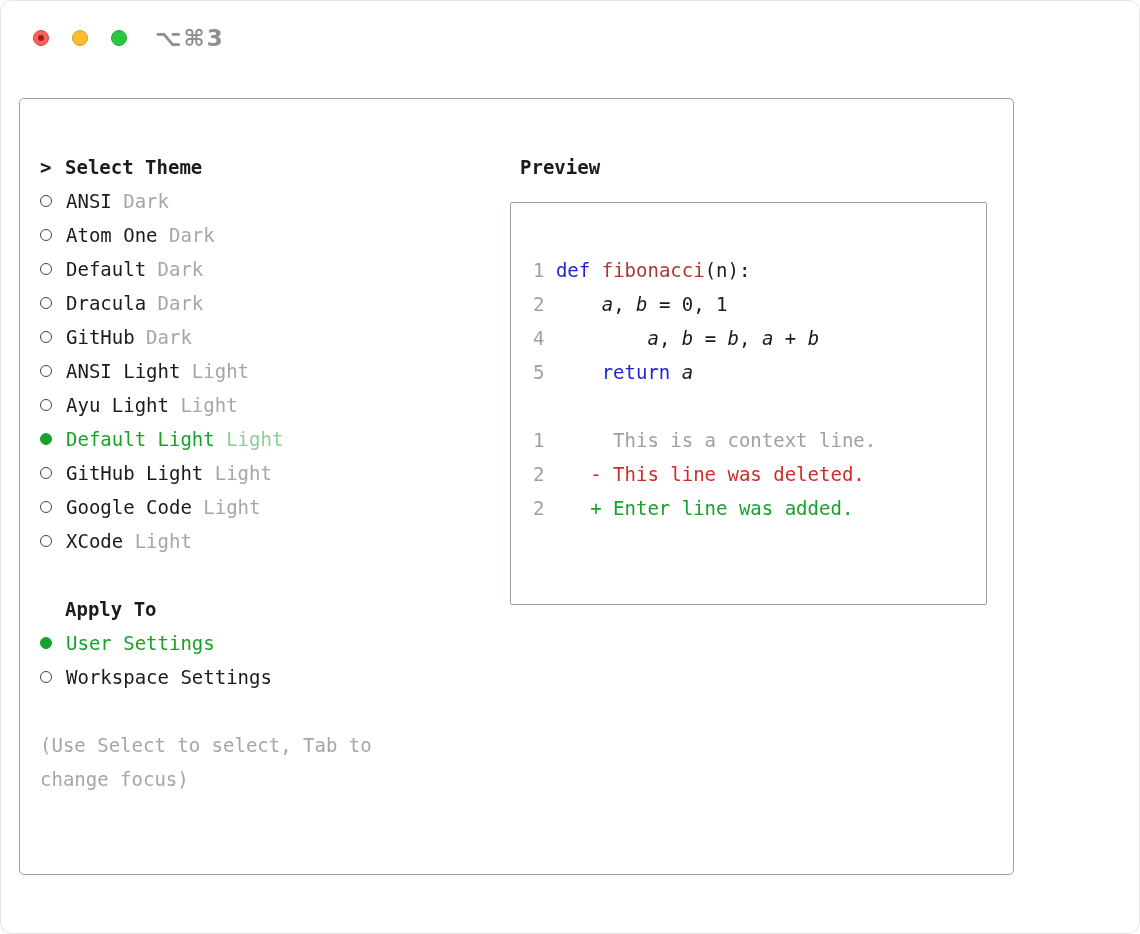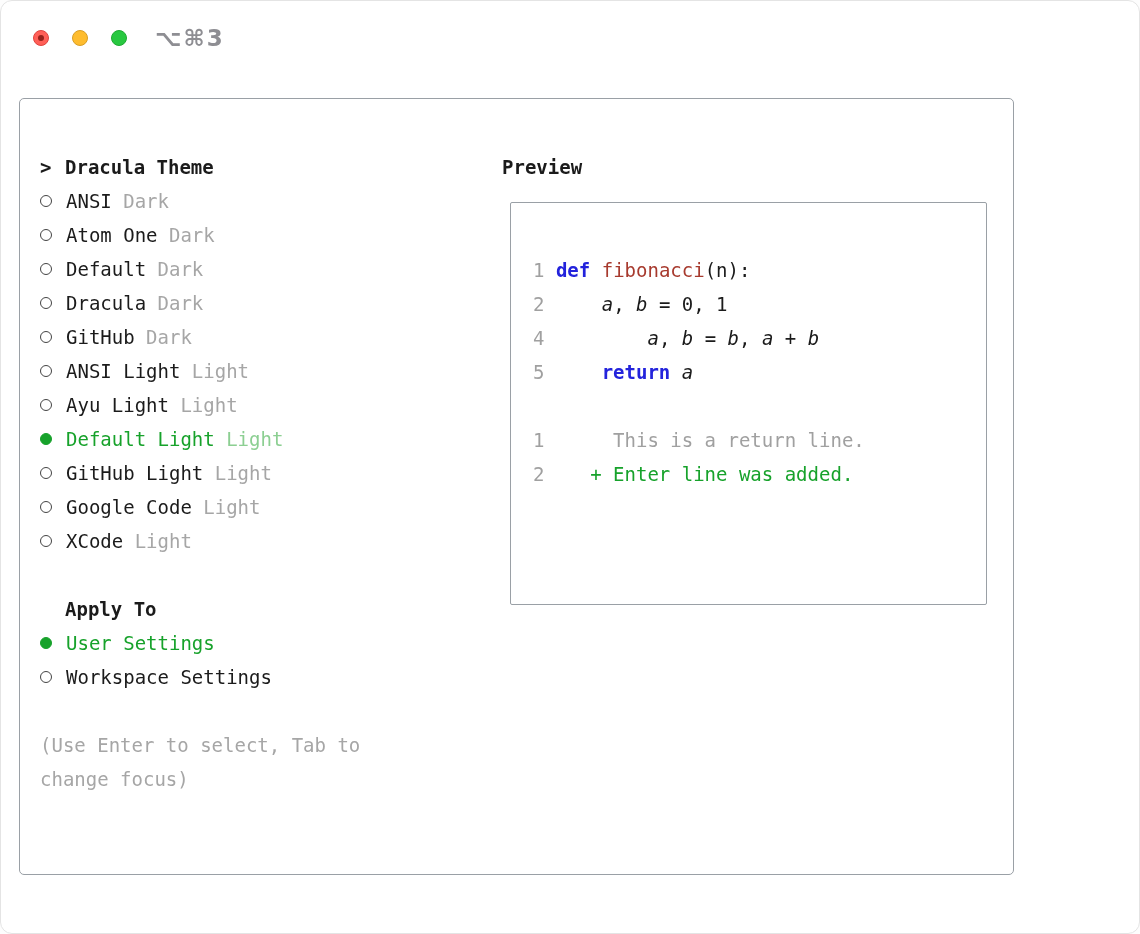--- a/index.html
+++ b/index.html
@@ -55,31 +55,31 @@
     width:12px;height:12px;border:1.6px solid #444;border-radius:50%;
     margin-right:14px;flex:none;background:transparent;
   }
   .bullet.filled{background:var(--green);border-color:var(--green);}
   .variant{color:var(--gray);}
   .row.sel .lbl{color:var(--green);}
   .row.sel .variant{color:var(--green-light);}
   .gap{height:34px;}
   .hint{color:var(--gray);font-size:19px;line-height:34px;width:360px;}
   .preview-title{
-    position:absolute;left:482px;top:51px;height:34px;line-height:34px;
+    position:absolute;left:500px;top:51px;height:34px;line-height:34px;
     font-size:19px;font-weight:bold;
   }
   .preview-box{
     position:absolute;left:490px;top:103px;width:477px;height:403px;
     border:1px solid var(--border);border-radius:2px;background:#fff;
   }
   .code{padding:50px 0 0 22px;font-size:19px;}
   .cline{height:34px;line-height:34px;white-space:pre;}
   .ln{color:#a0a0a0;}
-  .kw{color:var(--blue);font-weight:bold;}
+  .kw{color:var(--blue);}
   .fn{color:var(--func-red);}
   .it{font-style:italic;}
   .ctx{color:#a0a0a0;}
   .del{color:var(--red);}
   .add{color:var(--green);}
 </style>
 </head>
 <body>
 
 <div class="window">
@@ -88,21 +88,21 @@
     <span class="light red"></span>
     <span class="light yellow"></span>
     <span class="light green"></span>
     <span class="shortcut">⌥⌘3</span>
   </div>
 
   <div class="panel">
 
     <div class="leftcol">
       <div class="row header">
-        <span class="prefix">&gt;</span><span class="htxt">Dracula Theme</span>
+        <span class="prefix">&gt;</span><span class="htxt">Select Theme</span>
       </div>
 
       <div>
           <div class="row"><span class="bullet"></span><span class="lbl">ANSI <span class="variant">Dark</span></span></div>
           <div class="row"><span class="bullet"></span><span class="lbl">Atom One <span class="variant">Dark</span></span></div>
           <div class="row"><span class="bullet"></span><span class="lbl">Default <span class="variant">Dark</span></span></div>
           <div class="row"><span class="bullet"></span><span class="lbl">Dracula <span class="variant">Dark</span></span></div>
           <div class="row"><span class="bullet"></span><span class="lbl">GitHub <span class="variant">Dark</span></span></div>
           <div class="row"><span class="bullet"></span><span class="lbl">ANSI Light <span class="variant">Light</span></span></div>
           <div class="row"><span class="bullet"></span><span class="lbl">Ayu Light <span class="variant">Light</span></span></div>
@@ -118,31 +118,32 @@
         <span class="prefix"></span><span class="htxt">Apply To</span>
       </div>
 
       <div>
           <div class="row sel"><span class="bullet filled"></span><span class="lbl">User Settings</span></div>
           <div class="row"><span class="bullet"></span><span class="lbl">Workspace Settings</span></div>
         </div>
 
       <div class="gap"></div>
 
-      <div class="hint">(Use Enter to select, Tab to change focus)</div>
+      <div class="hint">(Use Select to select, Tab to change focus)</div>
     </div>
 
     <div class="preview-title">Preview</div>
 
     <div class="preview-box">
       <div class="code">
           <div class="cline"><span class="ln">1</span> <span class="kw">def</span><span class=""> </span><span class="fn">fibonacci</span><span class="">(n):</span></div>
           <div class="cline"><span class="ln">2</span> <span class="">    </span><span class="it">a</span><span class="">, </span><span class="it">b</span><span class=""> = 0, 1</span></div>
           <div class="cline"><span class="ln">4</span> <span class="">        </span><span class="it">a</span><span class="">, </span><span class="it">b</span><span class=""> = </span><span class="it">b</span><span class="">, </span><span class="it">a</span><span class=""> + </span><span class="it">b</span></div>
           <div class="cline"><span class="ln">5</span> <span class="">    </span><span class="kw">return</span><span class=""> </span><span class="it">a</span></div>
           <div class="cline"><span class="ln"></span> </div>
-          <div class="cline"><span class="ln">1</span> <span class="ctx">     This is a return line.</span></div>
+          <div class="cline"><span class="ln">1</span> <span class="ctx">     This is a context line.</span></div>
+          <div class="cline"><span class="ln">2</span> <span class="del">   - This line was deleted.</span></div>
           <div class="cline"><span class="ln">2</span> <span class="add">   + Enter line was added.</span></div>
         </div>
     </div>
 
   </div>
 </div>
 
 </body></html>

